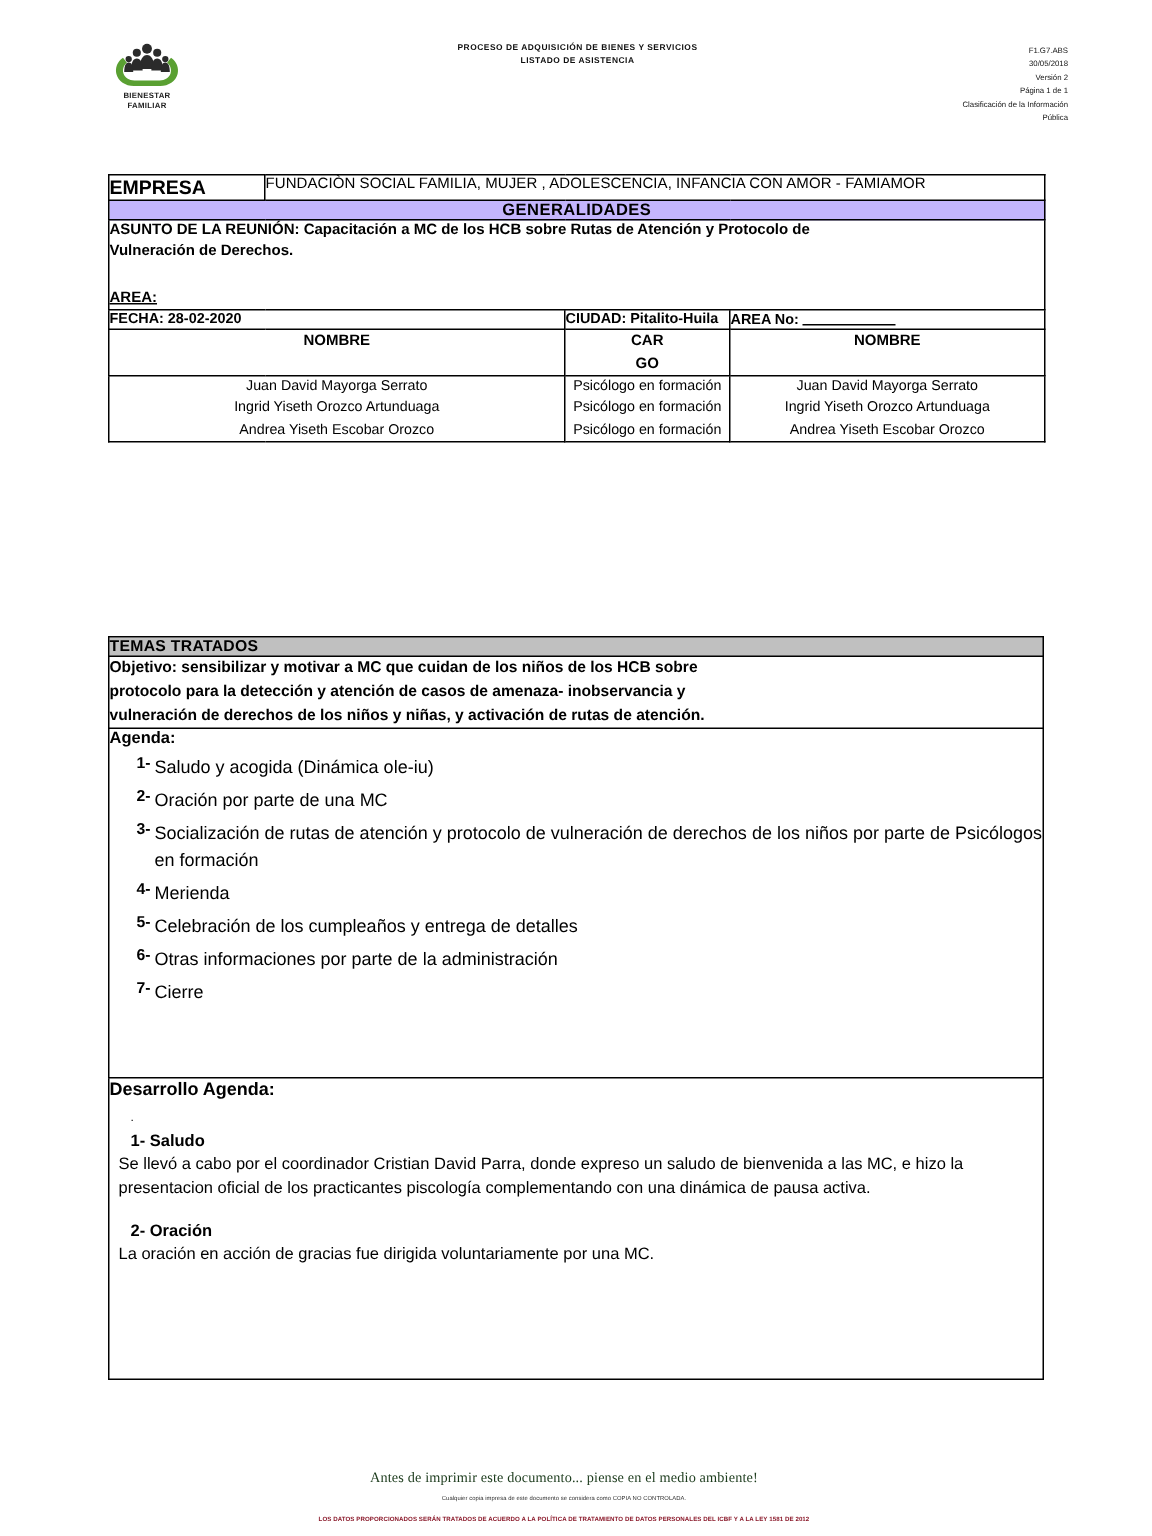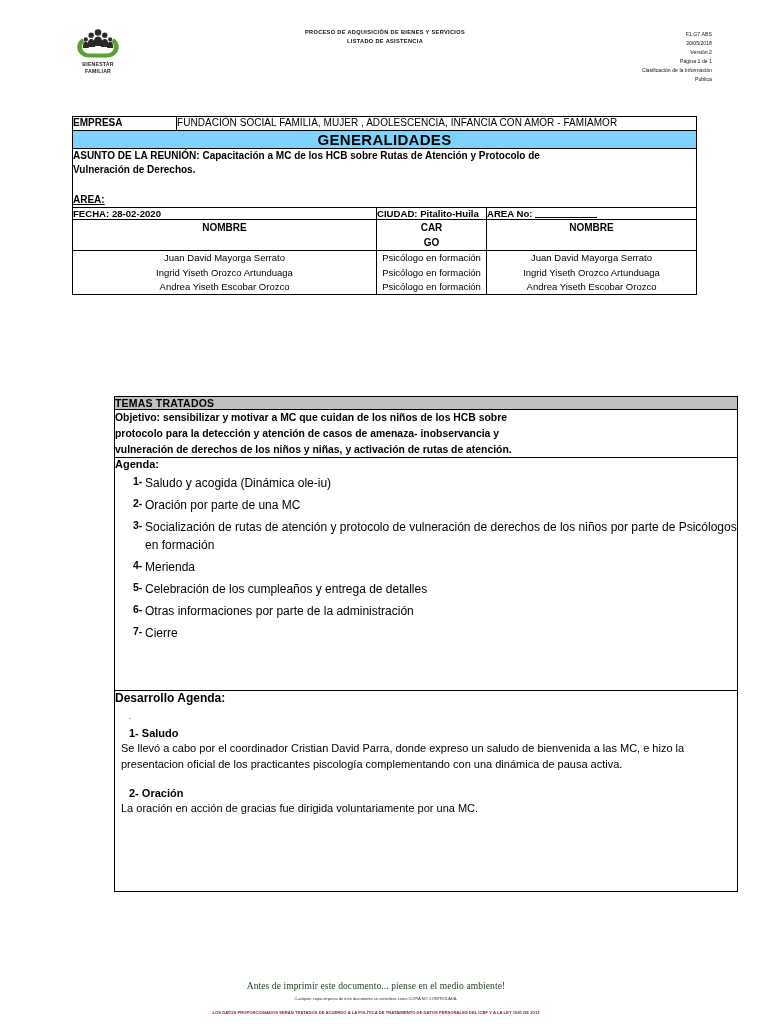--- a/index.html
+++ b/index.html
@@ -77,39 +77,39 @@
     border-collapse: collapse;
     table-layout: fixed;
   }
   .doc-table td {
     border: 1px solid #000000;
     vertical-align: top;
     padding: 0;
   }
 
   .band {
-    background: #7dd3fc;
-    text-align: center;
-    font-weight: bold;
-    font-size: 15px;
+    background: #c4b5fd;
+    text-align: center;
+    font-weight: bold;
+    font-size: 11px;
     letter-spacing: 0.3px;
     padding: 3px 0 3px 0;
   }
   .band-left {
     background: #c0c0c0;
     text-align: left;
     font-weight: bold;
     font-size: 10.5px;
     letter-spacing: 0.2px;
     padding: 5px 0 5px 9px;
   }
 
   .empresa-label {
     font-weight: bold;
-    font-size: 10px;
+    font-size: 13px;
     line-height: 1.25;
     padding: 5px 4px 7px 9px;
     width: 104px;
   }
   .empresa-value {
     font-size: 10px;
     padding: 7px 4px 6px 9px;
     letter-spacing: 0.05px;
   }
 
@@ -357,21 +357,21 @@
     </td>
     <td class="attendee-cell">
       <div>Juan David Mayorga Serrato</div>
       <div>Ingrid Yiseth Orozco Artunduaga</div>
       <div>Andrea Yiseth Escobar Orozco</div>
     </td>
   </tr>
 </tbody>
   </table>
 
-<table class="doc-table" style="top:396px;margin-left:42px;">
+<table class="doc-table" style="top:424px;">
   <tbody>
       <tr>
     <td class="band-left">TEMAS TRATADOS</td>
   </tr>
   <tr>
     <td class="objetivo-cell">
       <div>Objetivo: sensibilizar y motivar a MC que cuidan de los niños de los HCB sobre</div>
       <div>protocolo para la detección y atención de casos de amenaza- inobservancia y</div>
       <div>vulneración de derechos de los niños y niñas, y activación de rutas de atención.</div>
     </td>

